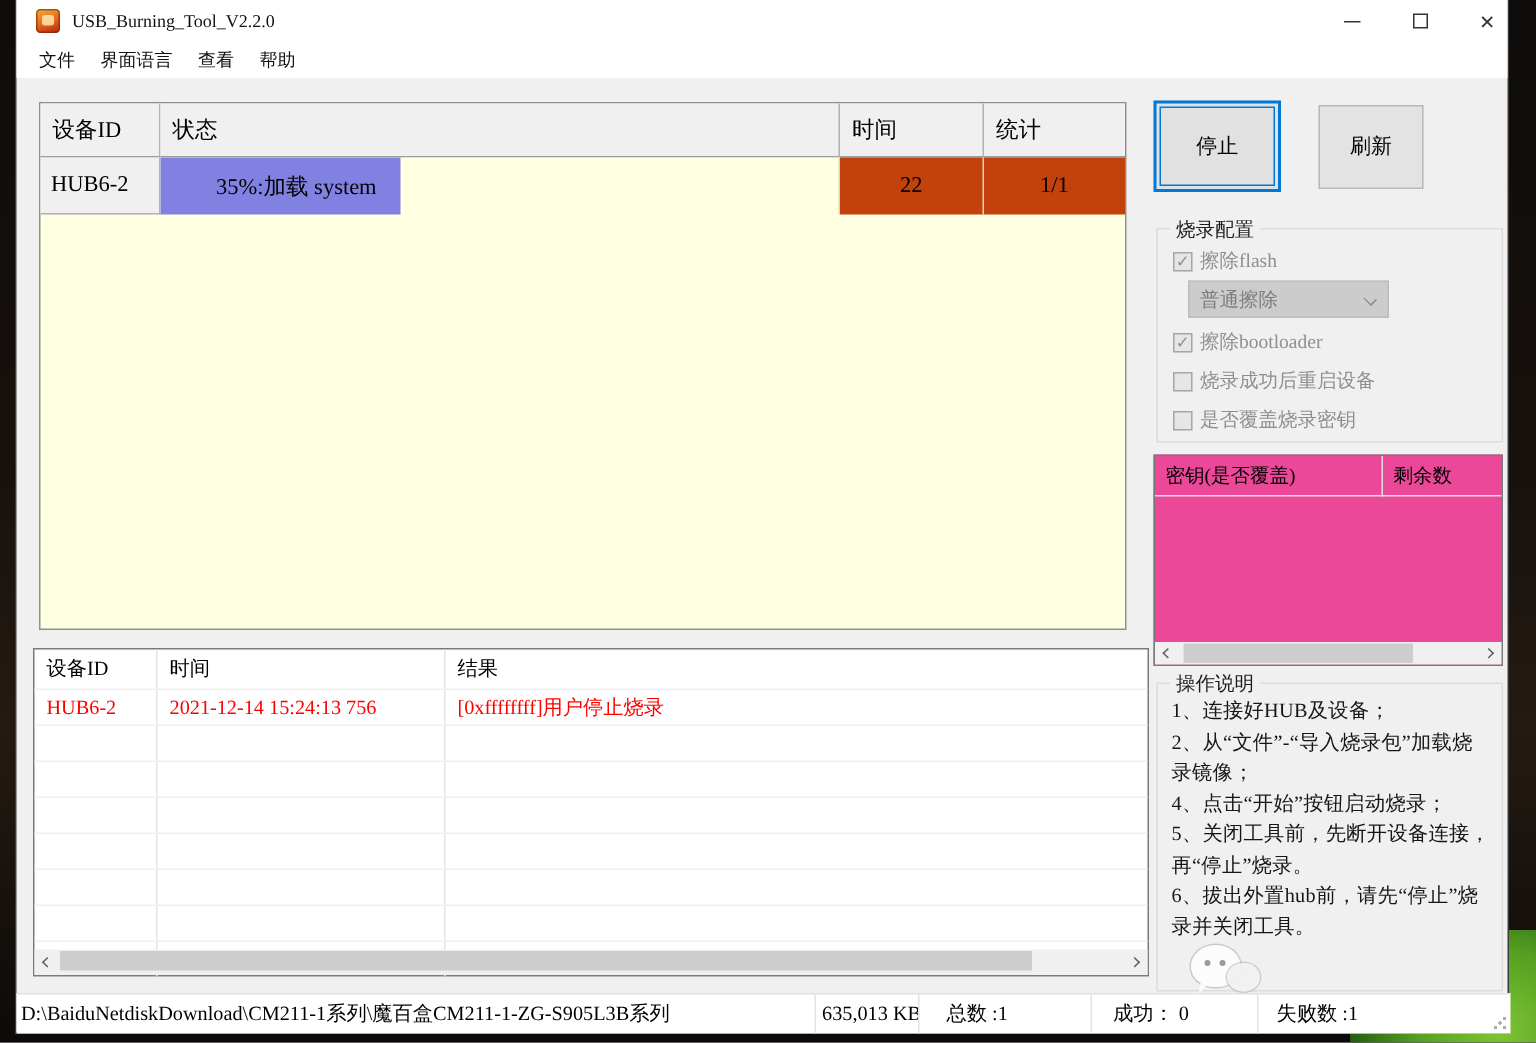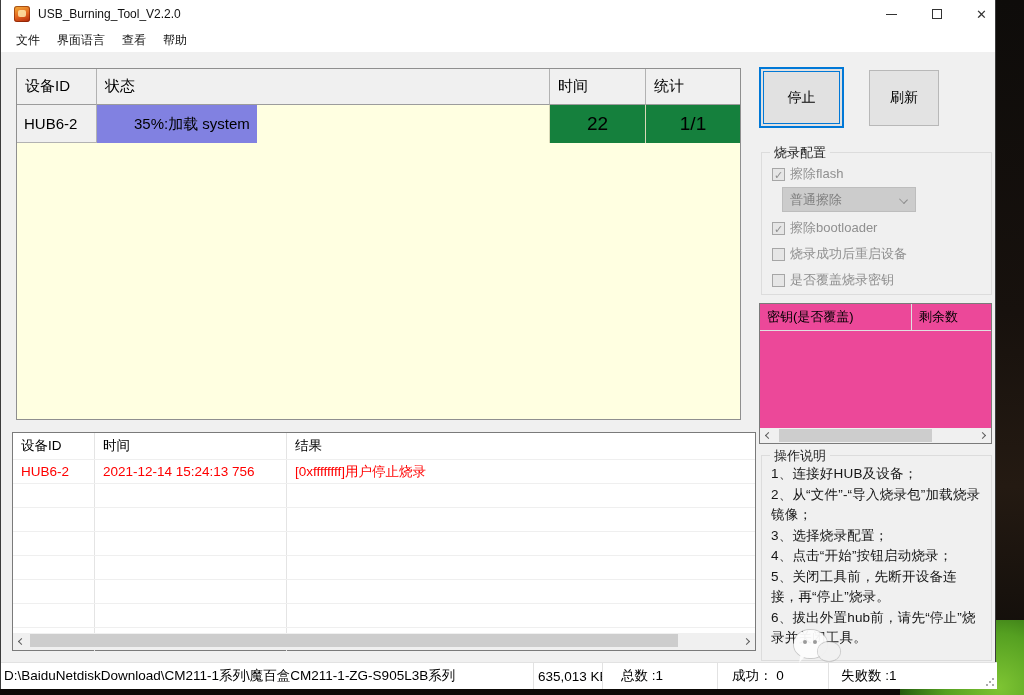--- a/index.html
+++ b/index.html
@@ -7,22 +7,22 @@
   body { font-family:"Liberation Sans","DejaVu Sans",sans-serif; background:#0b0908; position:relative; }
   .abs { position:absolute; }
 
   
   #desktop { left:0; top:0; width:1024px; height:695px;
     background:linear-gradient(180deg,#0e0c0a 0%,#17110d 45%,#241a12 70%,#0c0a08 100%); }
   #grass { left:900px; top:620px; width:124px; height:75px;
     background:radial-gradient(circle at 80% 90%, #7ec433 0%, #55a021 45%, #2f6b13 75%, #143505 100%); }
 
   
-  #win { left:0; top:0; width:996px; height:689px; background:#f0f0f0;
-    border:1px solid #3c3c3c; border-top:none; }
+  #win { left:10px; top:0; width:996px; height:689px; background:#f0f0f0;
+    border:1px solid #3c3c3c; border-top:none;font-family:Liberation Serif, serif; }
 
   
   #titlebar { left:0; top:0; width:100%; height:28px; background:#ffffff; }
   #app-icon { left:13px; top:6px; width:16px; height:16px; border-radius:3px;
     background:linear-gradient(160deg,#f5b13a 0%,#e2641f 55%,#b02408 100%);
     box-shadow:inset 0 0 0 1px rgba(120,30,0,.6); }
   #app-icon::after{ content:""; position:absolute; left:4px; top:4px; width:8px; height:7px;
     border-radius:2px; background:rgba(255,230,170,.85); }
   #title-text { left:37px; top:7px; font-size:12px; color:#111; white-space:nowrap; }
   .cap-btn { top:0; width:45px; height:28px; display:flex; align-items:center; justify-content:center; }
@@ -44,21 +44,21 @@
   #dev-head .hc { background:#f0f0f0; border-right:1px solid #b2b2b2; border-bottom:1px solid #9c9c9c;
     font-size:15px; color:#000; display:flex; align-items:center; padding-left:8px; }
   #dev-head .hc:last-child { border-right:none; }
   #dev-row { height:38px; }
   #dev-row .c-id { background:#f0f0f0; border-right:1px solid #b2b2b2; border-bottom:1px solid #b2b2b2;
     font-size:15px; display:flex; align-items:center; padding-left:7px; }
   .c-status { position:relative; background:#ffffe1; border-right:1px solid #d8d8b8; }
   .progress-bar { position:absolute; left:0; top:0; height:100%; background:#8181e1; }
   .progress-label { position:absolute; left:4px; top:0; height:100%; display:flex; align-items:center;
     font-size:15px; color:#000; white-space:nowrap;margin-left:33px; }
-  .c-num { background:#15803d; font-size:19px; display:flex; align-items:center; justify-content:center;
+  .c-num { background:#c2410c; font-size:15px; display:flex; align-items:center; justify-content:center;
     border-right:1px solid #d8d8b8; }
   #dev-row .c-num:last-child { border-right:none; }
 
   
   .push-btn { display:flex; align-items:center; justify-content:center; font-size:14px; color:#000; }
   #stop-btn { left:758px; top:67px; width:85px; height:61px; background:#e1e1e1;
     border:2px solid #0078d7; outline:1px solid #0078d7; outline-offset:-5px; }
   #refresh-btn { left:868px; top:70px; width:70px; height:56px; background:#e3e3e3; border:1px solid #b8b8b8; }
 
   
@@ -235,21 +235,20 @@
           <i></i>
         </div>
     </div>
   </div>
 
   <div id="instr-box" class="abs groupbox">
     <div class="group-label">操作说明</div>
     <div id="instr-body">
       <div class="instr-line">1、连接好HUB及设备；</div>
       <div class="instr-line">2、从“文件”-“导入烧录包”加载烧录镜像；</div>
-      <div class="instr-line">3、选择烧录配置；</div>
       <div class="instr-line">4、点击“开始”按钮启动烧录；</div>
       <div class="instr-line">5、关闭工具前，先断开设备连接，再“停止”烧录。</div>
       <div class="instr-line">6、拔出外置hub前，请先“停止”烧录并关闭工具。</div>
     </div>
   </div>
 
   <div id="log-table" class="abs">
     <div id="log-head" class="log-grid">
       <div class="lc">设备ID</div>
       <div class="lc">时间</div>

